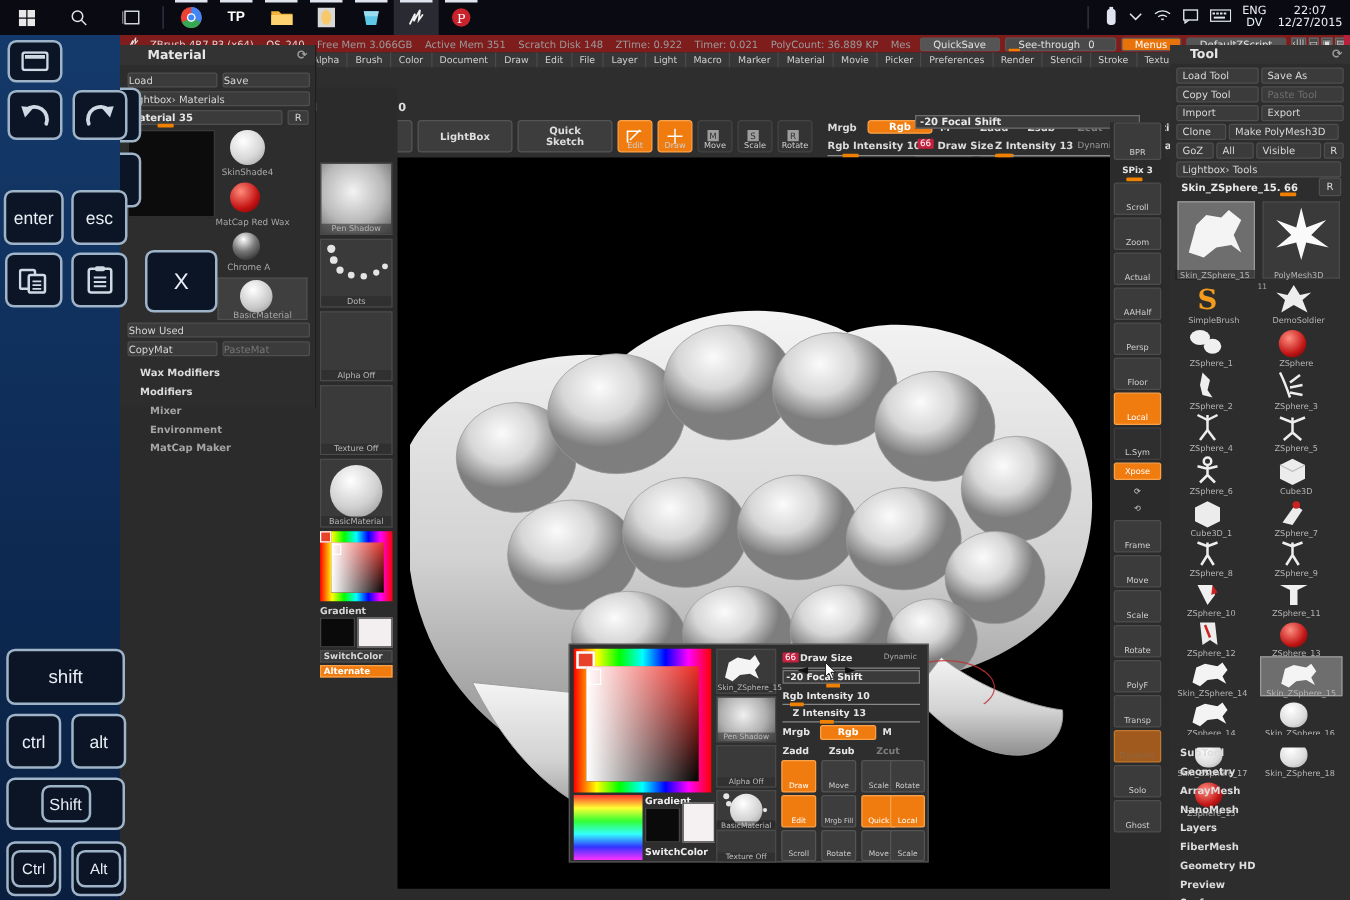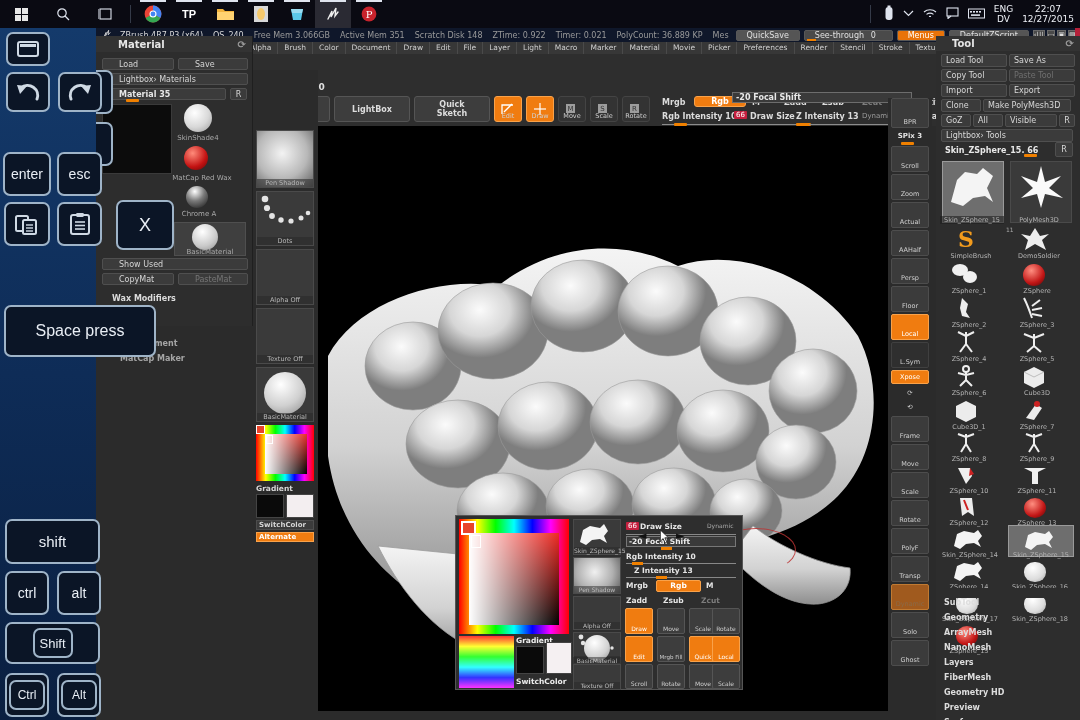--- a/index.html
+++ b/index.html
@@ -31,21 +31,21 @@
   .kcap { position:absolute; background:#0b1526; border:2px solid #9fb4c8;
     border-radius:7px; color:#e9eef5; display:flex; align-items:center;
     justify-content:center; font-size:13px; font-family:"Liberation Sans",sans-serif; }
   .kcap.wide { font-size:14px; }
   .kcap.orange { background:#f5a623; border-color:#f5a623; color:#fff; }
   .kcap svg { display:block; }
 
   
   #zb { position:absolute; left:96px; top:28px; width:984px; height:692px;
     background:#2b2b2b; z-index:10; }
-  #titlebar { height:14px; background:#0f172a; display:flex; align-items:center;
+  #titlebar { height:14px; background:#7f1d1d; display:flex; align-items:center;
     font-size:8px; color:#d8d8d8; padding-left:3px; gap:0; white-space:nowrap; }
   .ti { padding:0 5px; }
   .ti.dim { color:#9a9a9a; }
   .tb-pill { background:#4a4a4a; border:1px solid #585858; border-radius:2px;
     padding:0px 10px; margin:0 2px; color:#e0e0e0; position:relative; }
   .tb-pill.grey { background:#555; }
   .tb-pill.orange { background:#e8730a; color:#fff; }
   .tb-pill.slider { background:#4a4a4a; padding-right:16px;}
   .tb-pill.slider::after { content:""; position:absolute; left:2px; bottom:-1px;
      width:9px; height:2px; background:#f08000; }
@@ -77,21 +77,21 @@
   .lab.dim { color:#7d7d7d; }
   .lab.b { font-weight:bold; }
 
   
   #matpanel { position:absolute; left:0px; top:8px; width:157px; height:290px;
     background:#2d2d2d; border-right:1px solid #1f1f1f; }
   #matpanel .ptitle { height:16px; background:#333; color:#e6e6e6; font-size:10px;
     font-weight:bold; display:flex; align-items:center; padding-left:22px; }
   .pbtn { position:absolute; background:#3b3b3b; border:1px solid #4f4f4f;
     border-radius:2px; color:#d5d5d5; font-size:8px; display:flex;
-    align-items:center; padding-left:16px; height:12px; }
+    align-items:center; padding-left:0; height:12px; }
   .pbtn.dim { color:#767676; }
   .matsphere { position:absolute; border-radius:50%; }
   .matlabel { position:absolute; font-size:7px; color:#a8a8a8; text-align:center; }
   .seclabel { position:absolute; font-size:8px; color:#dcdcdc; font-weight:bold; }
 
   
   #lstrip { position:absolute; left:157px; top:42px; width:65px; height:480px;
     background:#2b2b2b; }
   .lsq { position:absolute; left:3px; width:58px; background:#3a3a3a;
     border:1px solid #4a4a4a; }
@@ -315,23 +315,20 @@
         <rect x="2" y="3" width="18" height="19" rx="2" fill="none" stroke="#cfd9e4" stroke-width="2"></rect>
         <rect x="7" y="1" width="8" height="4" rx="1.4" fill="#cfd9e4"></rect>
         <g stroke="#cfd9e4" stroke-width="1.6">
           <line x1="6" y1="10" x2="16" y2="10"></line>
           <line x1="6" y1="13.5" x2="16" y2="13.5"></line>
           <line x1="6" y1="17" x2="16" y2="17"></line>
         </g>
       </svg>
   </div>
 
-  <div class="kcap" style="left:4px;top:277px;width:152px;height:52px;font-size:16px;z-index:41;">
-    <span>Space press</span>
-  </div>
 
   <div class="kcap" style="left:5px;top:491px;width:95px;height:45px;font-size:15px;">
     <span>shift</span>
   </div>
   <div class="kcap" style="left:5px;top:543px;width:44px;height:44px;font-size:14px;">
     <span>ctrl</span>
   </div>
   <div class="kcap" style="left:57px;top:543px;width:44px;height:44px;font-size:14px;">
     <span>alt</span>
   </div>

